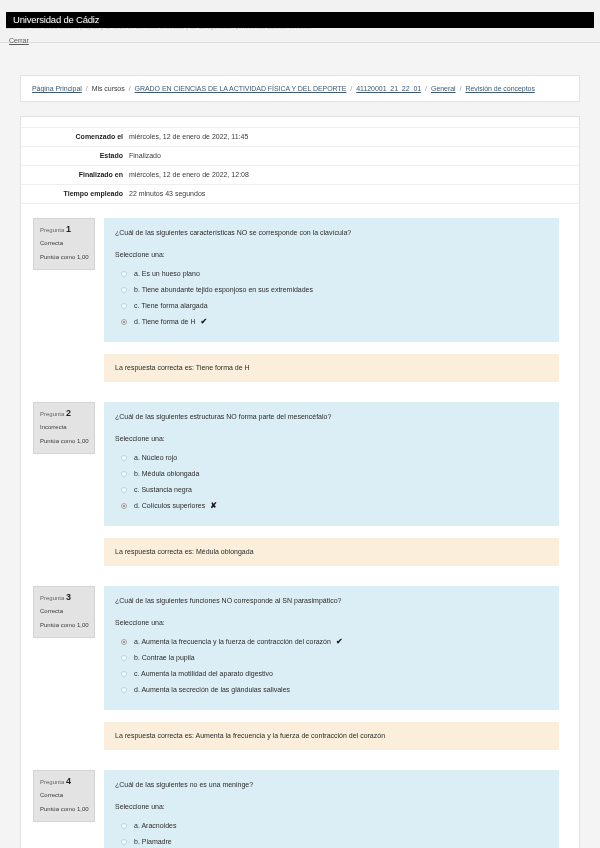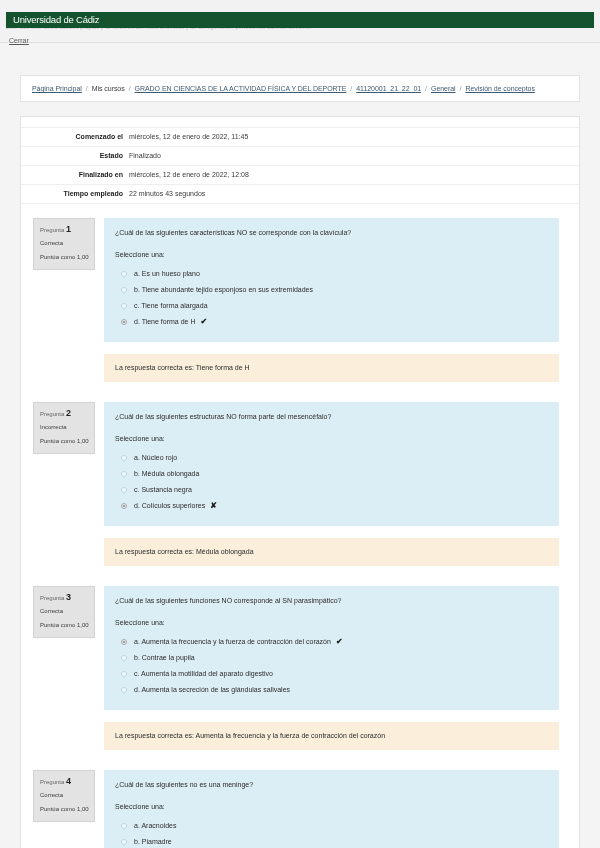--- a/index.html
+++ b/index.html
@@ -22,21 +22,21 @@
     overflow: hidden;
     line-height: 11px;
     letter-spacing: .1px;
   }
 
   
   .topbar {
     position: absolute;
     top: 12px; left: 6px;
     width: 588px; height: 16px;
-    background: #14532d;
+    background: #000000;
     z-index: 5;
   }
   .topbar .brand {
     color: #ffffff;
     font-size: 9.5px;
     line-height: 16px;
     padding-left: 7px;
     letter-spacing: -.2px;
     white-space: nowrap;
   }

